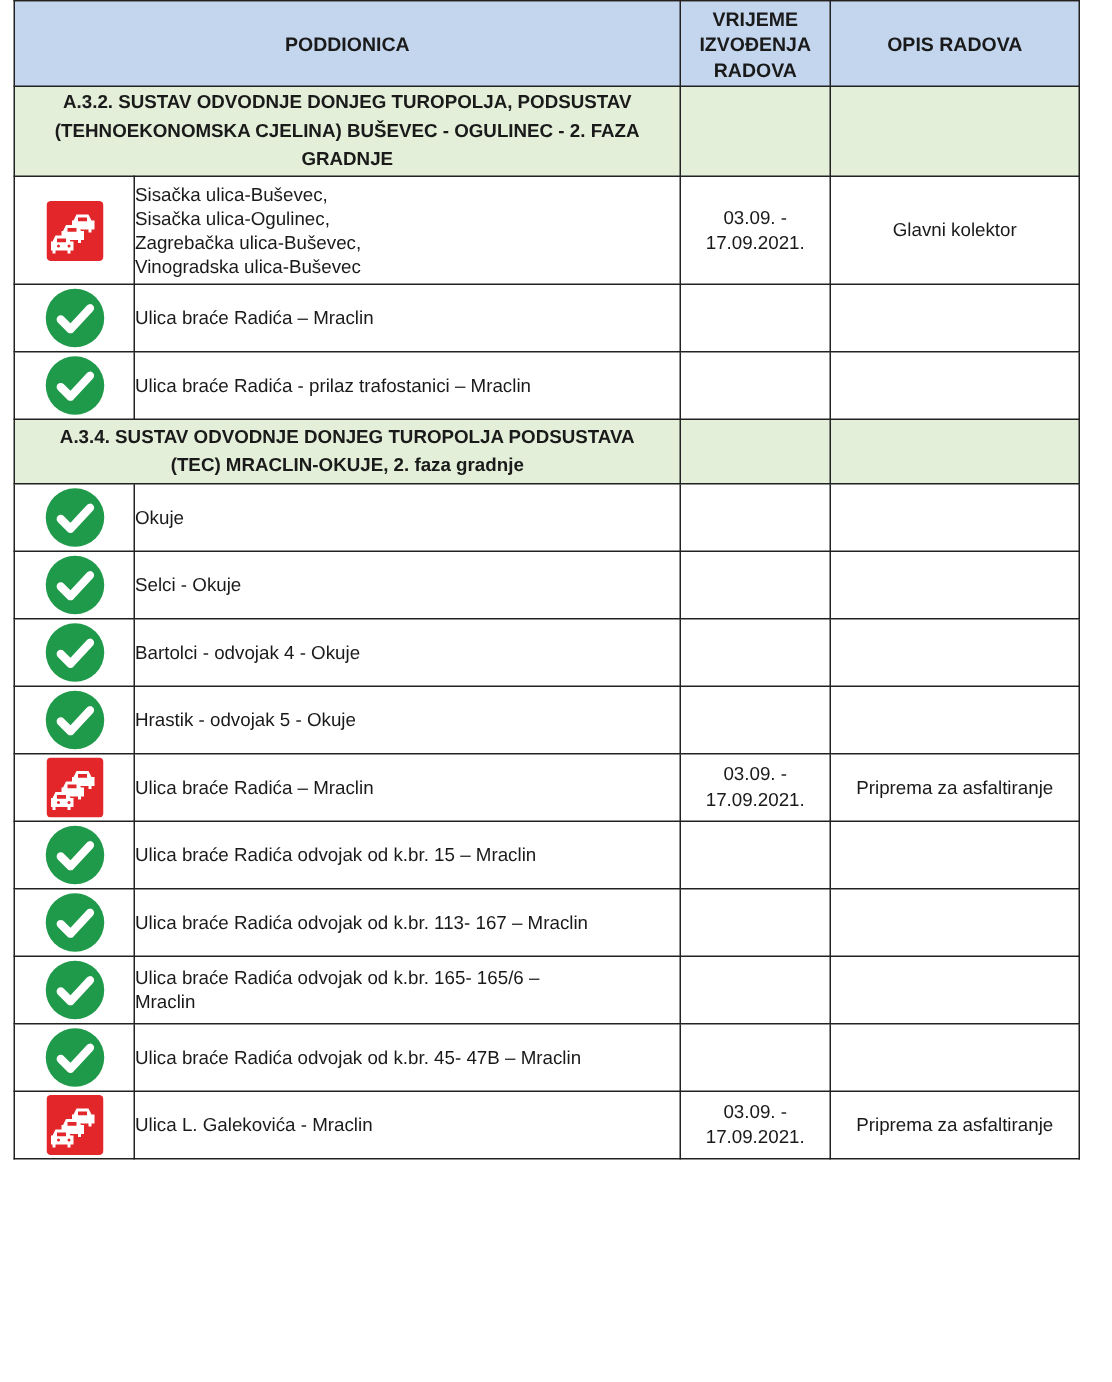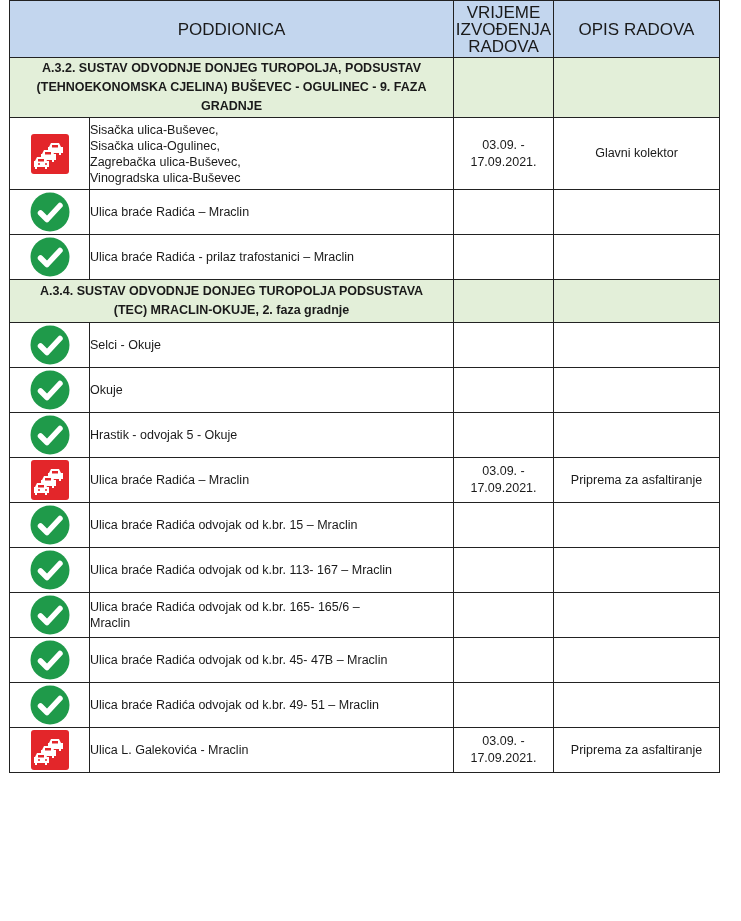--- a/index.html
+++ b/index.html
@@ -15,22 +15,22 @@
     padding: 0;
     vertical-align: middle;
   }
   col.c-icon { width: 80px; }
   col.c-name { width: 364px; }
   col.c-date { width: 100px; }
   col.c-desc { width: 166px; }
 
   tr.hdr th {
     background: #c3d6ee;
-    font-weight: normal;
-    font-size: 17px;
+    font-weight: bold;
+    font-size: 13px;
     text-align: center;
     height: 56px;
     line-height: 17px;
   }
   tr.section td { background: #e3efd9; height: 40px; }
   tr.section td.sec-title {
     font-weight: bold; text-align: center; line-height: 19px; padding: 1px 18px;
   }
   tr.section.tall td { height: 56px; }
   tr.item td { height: 44px; }
@@ -61,21 +61,21 @@
         <div>IZVOĐENJA</div>
         <div>RADOVA</div>
       </th>
       <th>OPIS RADOVA</th>
     </tr>
   </thead>
   <tbody id="tbody">
       <tr class="section tall">
         <td colspan="2" class="sec-title">
           <div>A.3.2. SUSTAV ODVODNJE DONJEG TUROPOLJA, PODSUSTAV</div>
-          <div>(TEHNOEKONOMSKA CJELINA) BUŠEVEC - OGULINEC - 9. FAZA</div>
+          <div>(TEHNOEKONOMSKA CJELINA) BUŠEVEC - OGULINEC - 2. FAZA</div>
           <div>GRADNJE</div>
         </td>
         <td></td>
         <td></td>
       </tr>
       <tr class="item tall">
         <td class="icon-cell">
   <svg class="icon jam-icon" viewBox="0 0 38 40">
     <rect x="0" y="0" width="38" height="40" rx="3" fill="#e3262a"></rect>
     <g fill="#ffffff">
@@ -139,34 +139,47 @@
         <td></td>
       </tr>
       <tr class="item">
         <td class="icon-cell">
   <svg class="icon ok-icon" viewBox="0 0 40 40">
     <circle cx="20" cy="20" r="19.5" fill="#1f9a4a"></circle>
     <path d="M10.5 21 L17 27.5 L30 13.5" fill="none" stroke="#ffffff" stroke-width="5.5" stroke-linecap="round" stroke-linejoin="round"></path>
   </svg>
 </td>
         <td class="name-cell">
+          <div>Okuje</div>
+        </td>
+        <td class="date-cell"></td>
+        <td class="desc-cell"></td>
+      </tr>
+      <tr class="item">
+        <td class="icon-cell">
+  <svg class="icon ok-icon" viewBox="0 0 40 40">
+    <circle cx="20" cy="20" r="19.5" fill="#1f9a4a"></circle>
+    <path d="M10.5 21 L17 27.5 L30 13.5" fill="none" stroke="#ffffff" stroke-width="5.5" stroke-linecap="round" stroke-linejoin="round"></path>
+  </svg>
+</td>
+        <td class="name-cell">
           <div>Selci - Okuje</div>
         </td>
         <td class="date-cell"></td>
         <td class="desc-cell"></td>
       </tr>
       <tr class="item">
         <td class="icon-cell">
   <svg class="icon ok-icon" viewBox="0 0 40 40">
     <circle cx="20" cy="20" r="19.5" fill="#1f9a4a"></circle>
     <path d="M10.5 21 L17 27.5 L30 13.5" fill="none" stroke="#ffffff" stroke-width="5.5" stroke-linecap="round" stroke-linejoin="round"></path>
   </svg>
 </td>
         <td class="name-cell">
-          <div>Okuje</div>
+          <div>Bartolci - odvojak 4 - Okuje</div>
         </td>
         <td class="date-cell"></td>
         <td class="desc-cell"></td>
       </tr>
       <tr class="item">
         <td class="icon-cell">
   <svg class="icon ok-icon" viewBox="0 0 40 40">
     <circle cx="20" cy="20" r="19.5" fill="#1f9a4a"></circle>
     <path d="M10.5 21 L17 27.5 L30 13.5" fill="none" stroke="#ffffff" stroke-width="5.5" stroke-linecap="round" stroke-linejoin="round"></path>
   </svg>
@@ -252,33 +265,20 @@
   </svg>
 </td>
         <td class="name-cell">
           <div>Ulica braće Radića odvojak od k.br. 45- 47B – Mraclin</div>
         </td>
         <td class="date-cell"></td>
         <td class="desc-cell"></td>
       </tr>
       <tr class="item">
         <td class="icon-cell">
-  <svg class="icon ok-icon" viewBox="0 0 40 40">
-    <circle cx="20" cy="20" r="19.5" fill="#1f9a4a"></circle>
-    <path d="M10.5 21 L17 27.5 L30 13.5" fill="none" stroke="#ffffff" stroke-width="5.5" stroke-linecap="round" stroke-linejoin="round"></path>
-  </svg>
-</td>
-        <td class="name-cell">
-          <div>Ulica braće Radića odvojak od k.br. 49- 51 – Mraclin</div>
-        </td>
-        <td class="date-cell"></td>
-        <td class="desc-cell"></td>
-      </tr>
-      <tr class="item">
-        <td class="icon-cell">
   <svg class="icon jam-icon" viewBox="0 0 38 40">
     <rect x="0" y="0" width="38" height="40" rx="3" fill="#e3262a"></rect>
     <g fill="#ffffff">
       <path d="M20 9 h8 l2 4 h2 v6 h-2 v2 h-2 v-2 h-8 v2 h-2 v-2 h-1 v-6 h1 z"></path>
       <path d="M13 16 h8 l2 4 h2 v6 h-2 v2 h-2 v-2 h-8 v2 h-2 v-2 h-1 v-6 h1 z"></path>
       <path d="M6 23 h8 l2 4 h2 v6 h-2 v2 h-2 v-2 h-8 v2 h-2 v-2 h-1 v-6 h1 z"></path>
     </g>
     <g fill="#e3262a">
       <rect x="21" y="11" width="6" height="2.5"></rect>
       <rect x="14" y="18" width="6" height="2.5"></rect>

